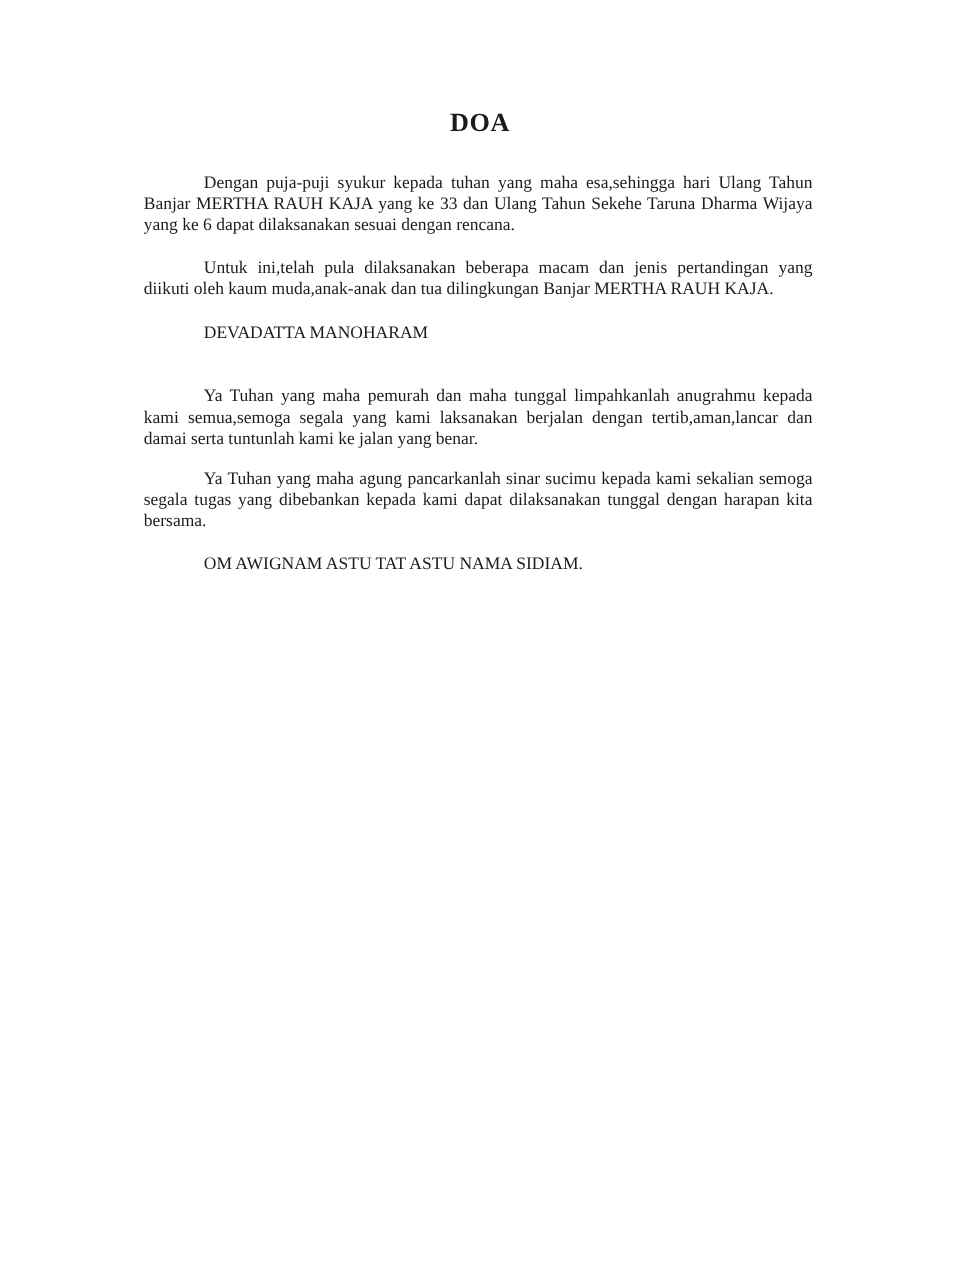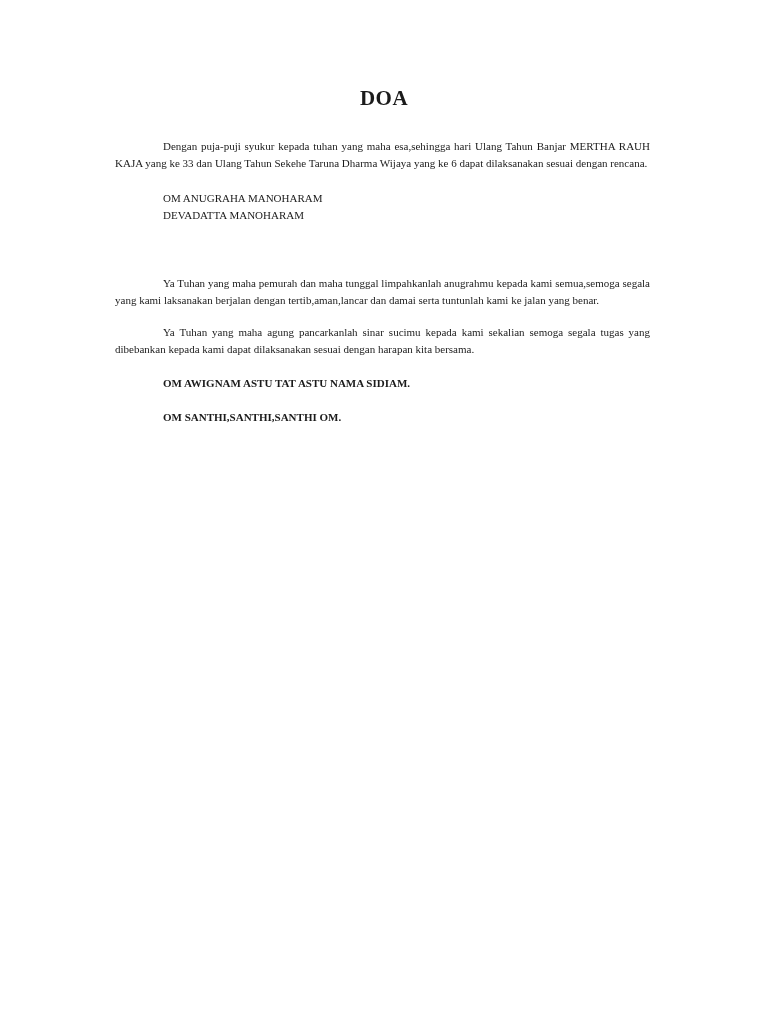--- a/index.html
+++ b/index.html
@@ -19,46 +19,45 @@
   .doc-title {
     margin: 86px 0 0 0;
     text-align: center;
     font-size: 21px;
     font-weight: bold;
     letter-spacing: 0.5px;
   }
   .content {
     margin: 27px 118px 0 115px;
     width: 535px;
-    font-size: 11px;
+    font-size: 14px;
     line-height: 17px;
   }
   .para {
     margin: 17px 0 0 0;
     text-indent: 48px;
     text-align: justify;
   }
   .para.first {
     margin-top: 0;
   }
   .single-line {
     margin: 19px 0 0 0;
     padding-left: 48px;
   }
   .stanza {
     padding-left: 48px;
   }
   .stanza.s1 { margin-top: 18px; }
   .stanza.s2 { margin-top: 14px; }
-  .para.gap-large { margin-top: 51px; }
+  .para.gap-large { margin-top: 34px; }
   .para.gap-med   { margin-top: 15px; }
   .closing {
     margin: 17px 0 0 0;
     padding-left: 48px;
-    font-weight: bold;
   }
   .caret-marker {
     position: absolute;
     left: 747px;
     top: 988px;
     width: 3px;
     height: 20px;
     background: #1c76d9;
   }
 </style>
@@ -66,35 +65,34 @@
 <body>
 
 <div class="page">
 
   <h1 class="doc-title">DOA</h1>
 
   <div class="content">
 
     <p class="para first">Dengan puja-puji syukur kepada tuhan yang maha esa,sehingga hari Ulang Tahun Banjar MERTHA RAUH KAJA yang ke 33 dan Ulang Tahun Sekehe Taruna Dharma Wijaya yang ke 6 dapat dilaksanakan sesuai dengan rencana.</p>
 
+    <p class="para">Untuk ini,telah pula dilaksanakan beberapa macam dan jenis pertandingan yang diikuti oleh kaum muda,anak-anak dan tua dilingkungan Banjar MERTHA RAUH KAJA.</p>
 
 
     <div class="stanza s1">
-      <div>OM ANUGRAHA MANOHARAM</div>
       <div>DEVADATTA MANOHARAM</div>
     </div>
 
     <div class="stanza s2">
     </div>
 
     <p class="para gap-large">Ya Tuhan yang maha pemurah dan maha tunggal limpahkanlah anugrahmu kepada kami semua,semoga segala yang kami laksanakan berjalan dengan tertib,aman,lancar dan damai serta tuntunlah kami ke jalan yang benar.</p>
 
-    <p class="para gap-med">Ya Tuhan yang maha agung pancarkanlah sinar sucimu kepada kami sekalian semoga segala tugas yang dibebankan kepada kami dapat dilaksanakan sesuai dengan harapan kita bersama.</p>
+    <p class="para gap-med">Ya Tuhan yang maha agung pancarkanlah sinar sucimu kepada kami sekalian semoga segala tugas yang dibebankan kepada kami dapat dilaksanakan tunggal dengan harapan kita bersama.</p>
 
     <p class="closing">OM AWIGNAM ASTU TAT ASTU NAMA SIDIAM.</p>
 
-    <p class="closing">OM SANTHI,SANTHI,SANTHI OM.</p>
 
   </div>
 
   <div class="caret-marker" style="background: rgb(28, 118, 217);"></div>
 
 </div>
 
 </body></html>

